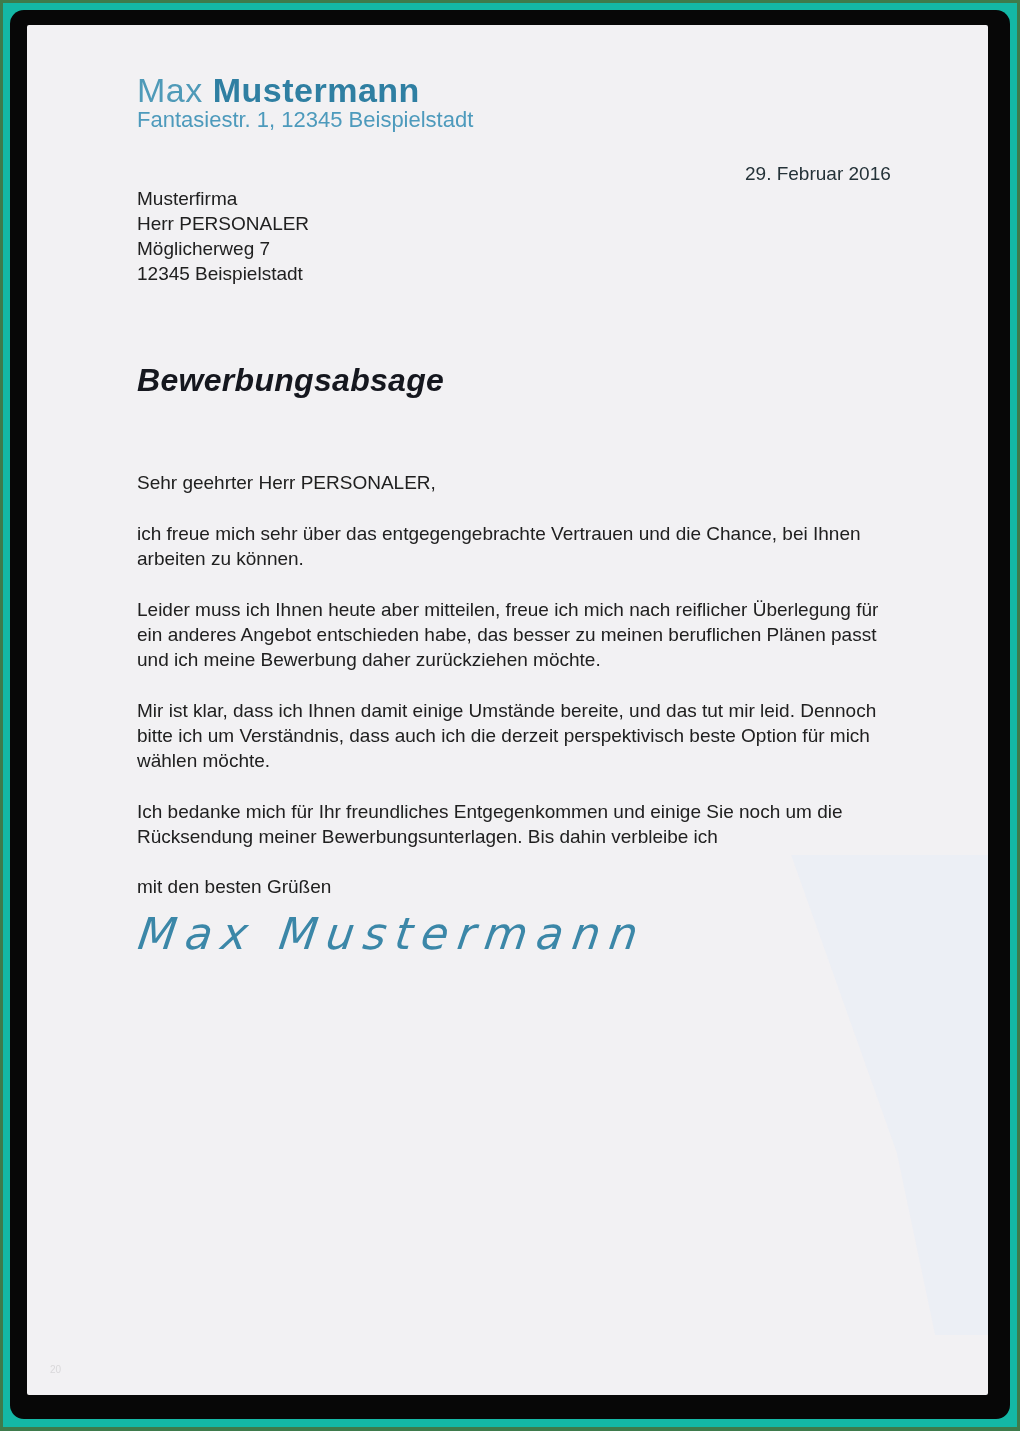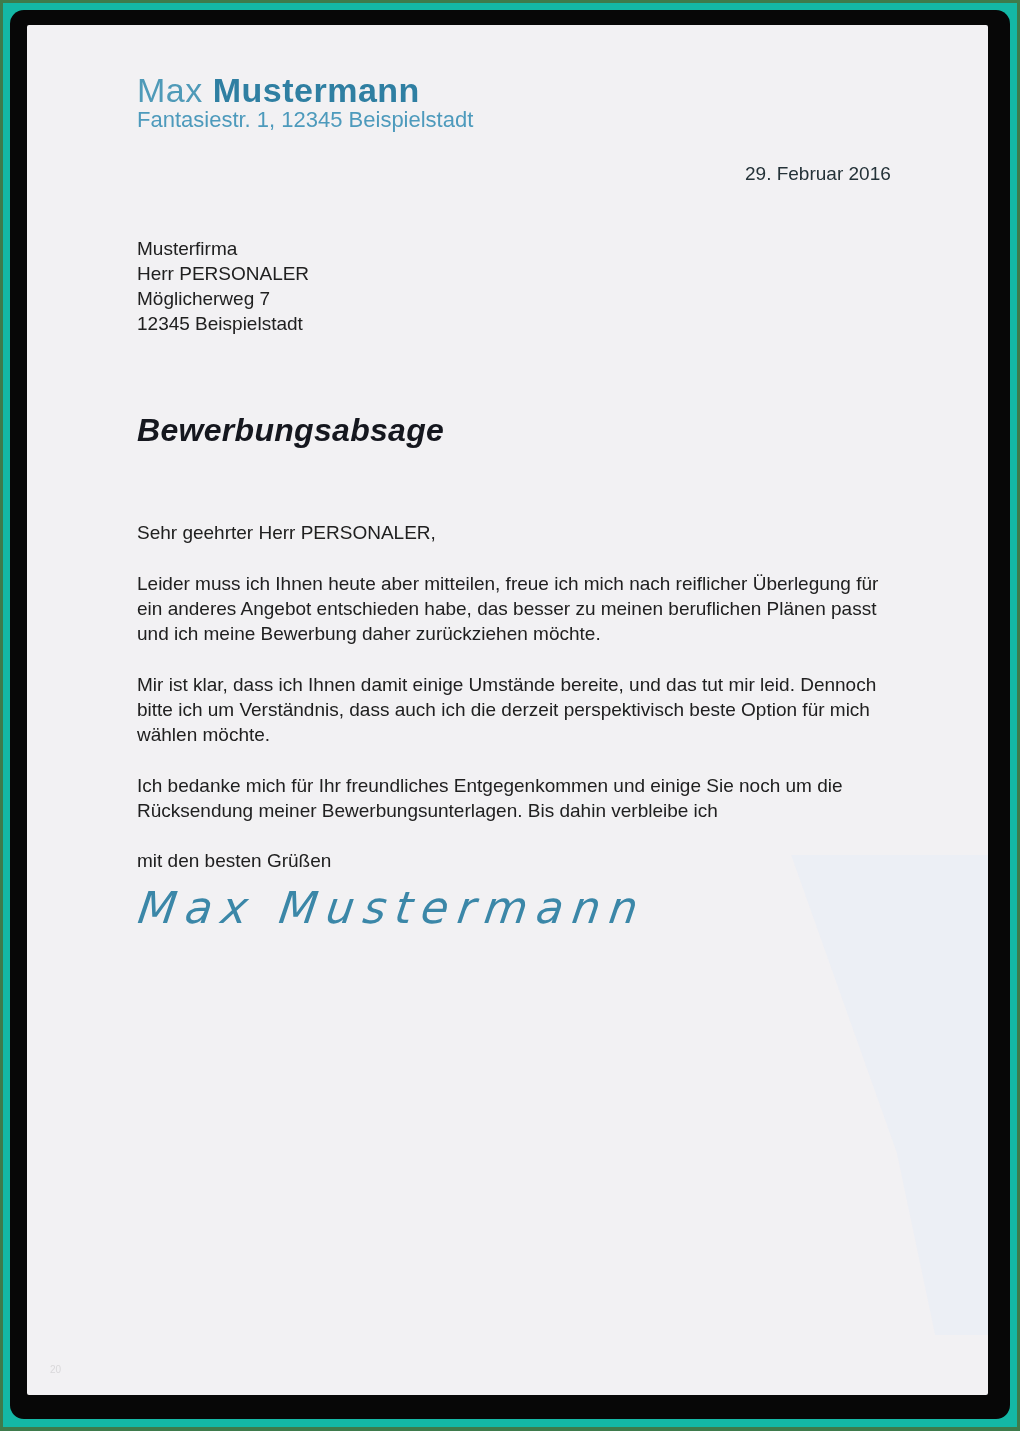--- a/index.html
+++ b/index.html
@@ -62,21 +62,20 @@
     font-size: 22px;
     line-height: 22px;
   }
   .date-line {
     margin-top: 30px;
     padding-left: 608px;
     color: #243238;
     white-space: nowrap;
   }
   .recipient {
-    margin-top: 50px;
   }
   .recipient div { line-height: 25px; }
   .subject {
     margin-top: 76px;
     font-size: 32px;
     line-height: 36px;
     font-weight: 700;
     font-style: italic;
     color: #15171e;
     letter-spacing: 0.3px;
@@ -129,20 +128,21 @@
             <div>Musterfirma</div>
             <div>Herr PERSONALER</div>
             <div>Möglicherweg 7</div>
             <div>12345 Beispielstadt</div>
           </div>
 
           <div class="subject">Bewerbungsabsage</div>
 
           <div class="salutation">Sehr geehrter Herr PERSONALER,</div>
 
+          <p class="para">ich freue mich sehr über das entgegengebrachte Vertrauen und die Chance, bei Ihnen arbeiten zu können.</p>
           <p class="para">Leider muss ich Ihnen heute aber mitteilen, freue ich mich nach reiflicher Überlegung für ein anderes Angebot entschieden habe, das besser zu meinen beruflichen Plänen passt und ich meine Bewerbung daher zurückziehen möchte.</p>
           <p class="para">Mir ist klar, dass ich Ihnen damit einige Umstände bereite, und das tut mir leid. Dennoch bitte ich um Verständnis, dass auch ich die derzeit perspektivisch beste Option für mich wählen möchte.</p>
           <p class="para">Ich bedanke mich für Ihr freundliches Entgegenkommen und einige Sie noch um die Rücksendung meiner Bewerbungsunterlagen. Bis dahin verbleibe ich</p>
 
           <div class="closing">mit den besten Grüßen</div>
 
           <div class="signature">Max Mustermann</div>
 
         </div>
 

